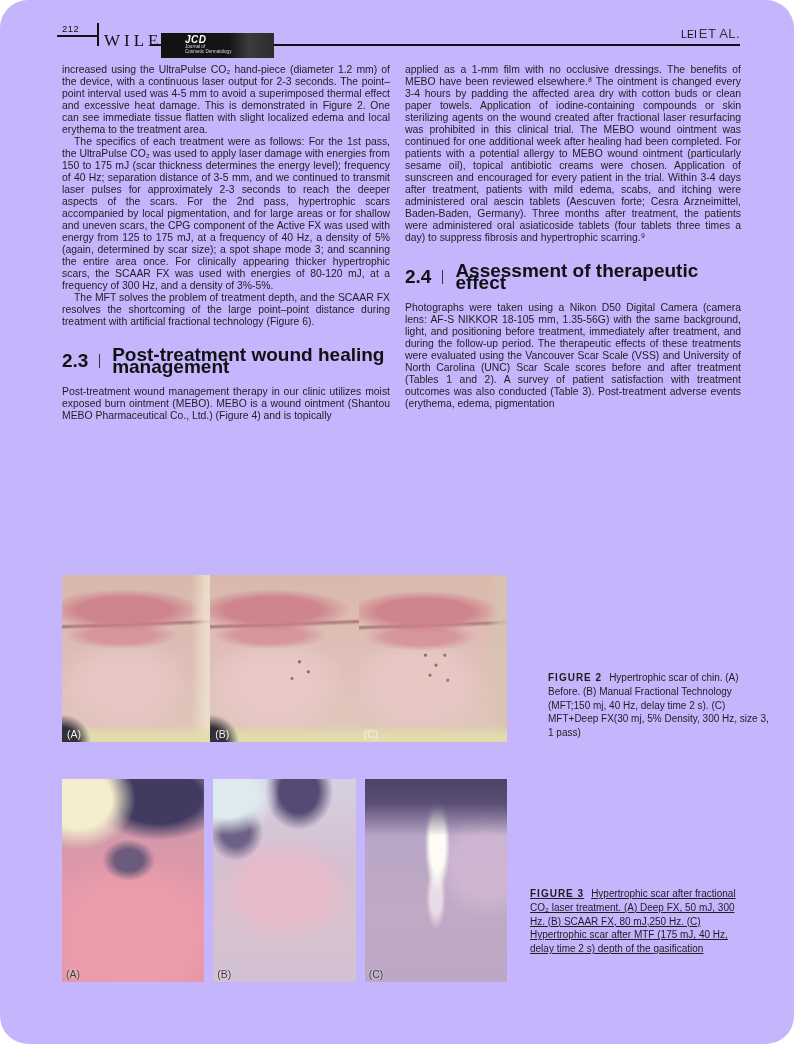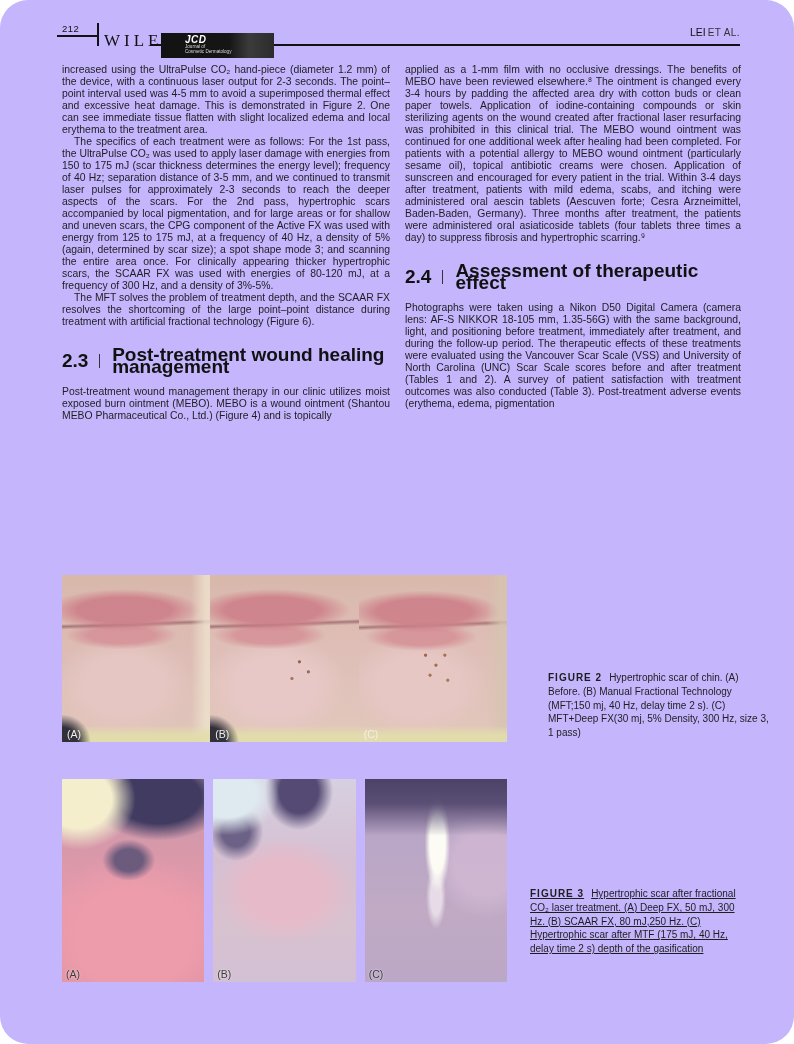--- a/index.html
+++ b/index.html
@@ -14,21 +14,21 @@
   .header-tick { position:absolute; left:97px; top:23px; width:1.5px; height:23px; background:#111; }
   .wiley { position:absolute; left:104px; top:31px; font-family:"Liberation Serif", serif;
            font-size:17px; letter-spacing:4px; color:#111; }
   .header-rule { position:absolute; left:151px; top:44px; width:589px; height:2px; background:#111; }
   .jcd-box { position:absolute; left:161px; top:33px; width:113px; height:25px;
              background:linear-gradient(90deg,#121212 0%,#151515 60%,#3b3b3b 78%,#2c2c2c 100%);
              color:#fff; padding:2px 0 0 24px; box-sizing:border-box; z-index:2; }
   .jcd-abbr { font-size:10px; font-weight:bold; font-style:italic; letter-spacing:.5px; line-height:9px; }
   .jcd-line { font-size:4.6px; line-height:5px; color:#d8d8d8; }
   .running-head { position:absolute; right:54px; top:26px; font-size:10.5px; color:#111; }
-  .running-head .etal { font-size:10px; letter-spacing:.4px; color:#333; margin-left:2px; }
+  .running-head .etal { font-size:13px; letter-spacing:.4px; color:#333; margin-left:2px; }
 
   
   .col { position:absolute; top:64px; text-align:justify; font-size:10.4px; line-height:12px; color:#1e1e1e; }
   .col-left  { left:62px;  width:328px; }
   .col-right { left:405px; width:336px; }
   .col p { margin:0; }
   .col p.indent { text-indent:12px; }
   .section-heading { display:flex; align-items:center; margin:21px 0 13px 0; text-align:left;
                      font-size:19px; font-weight:bold; color:#111; }
   .section-heading .num { margin-right:11px; }

